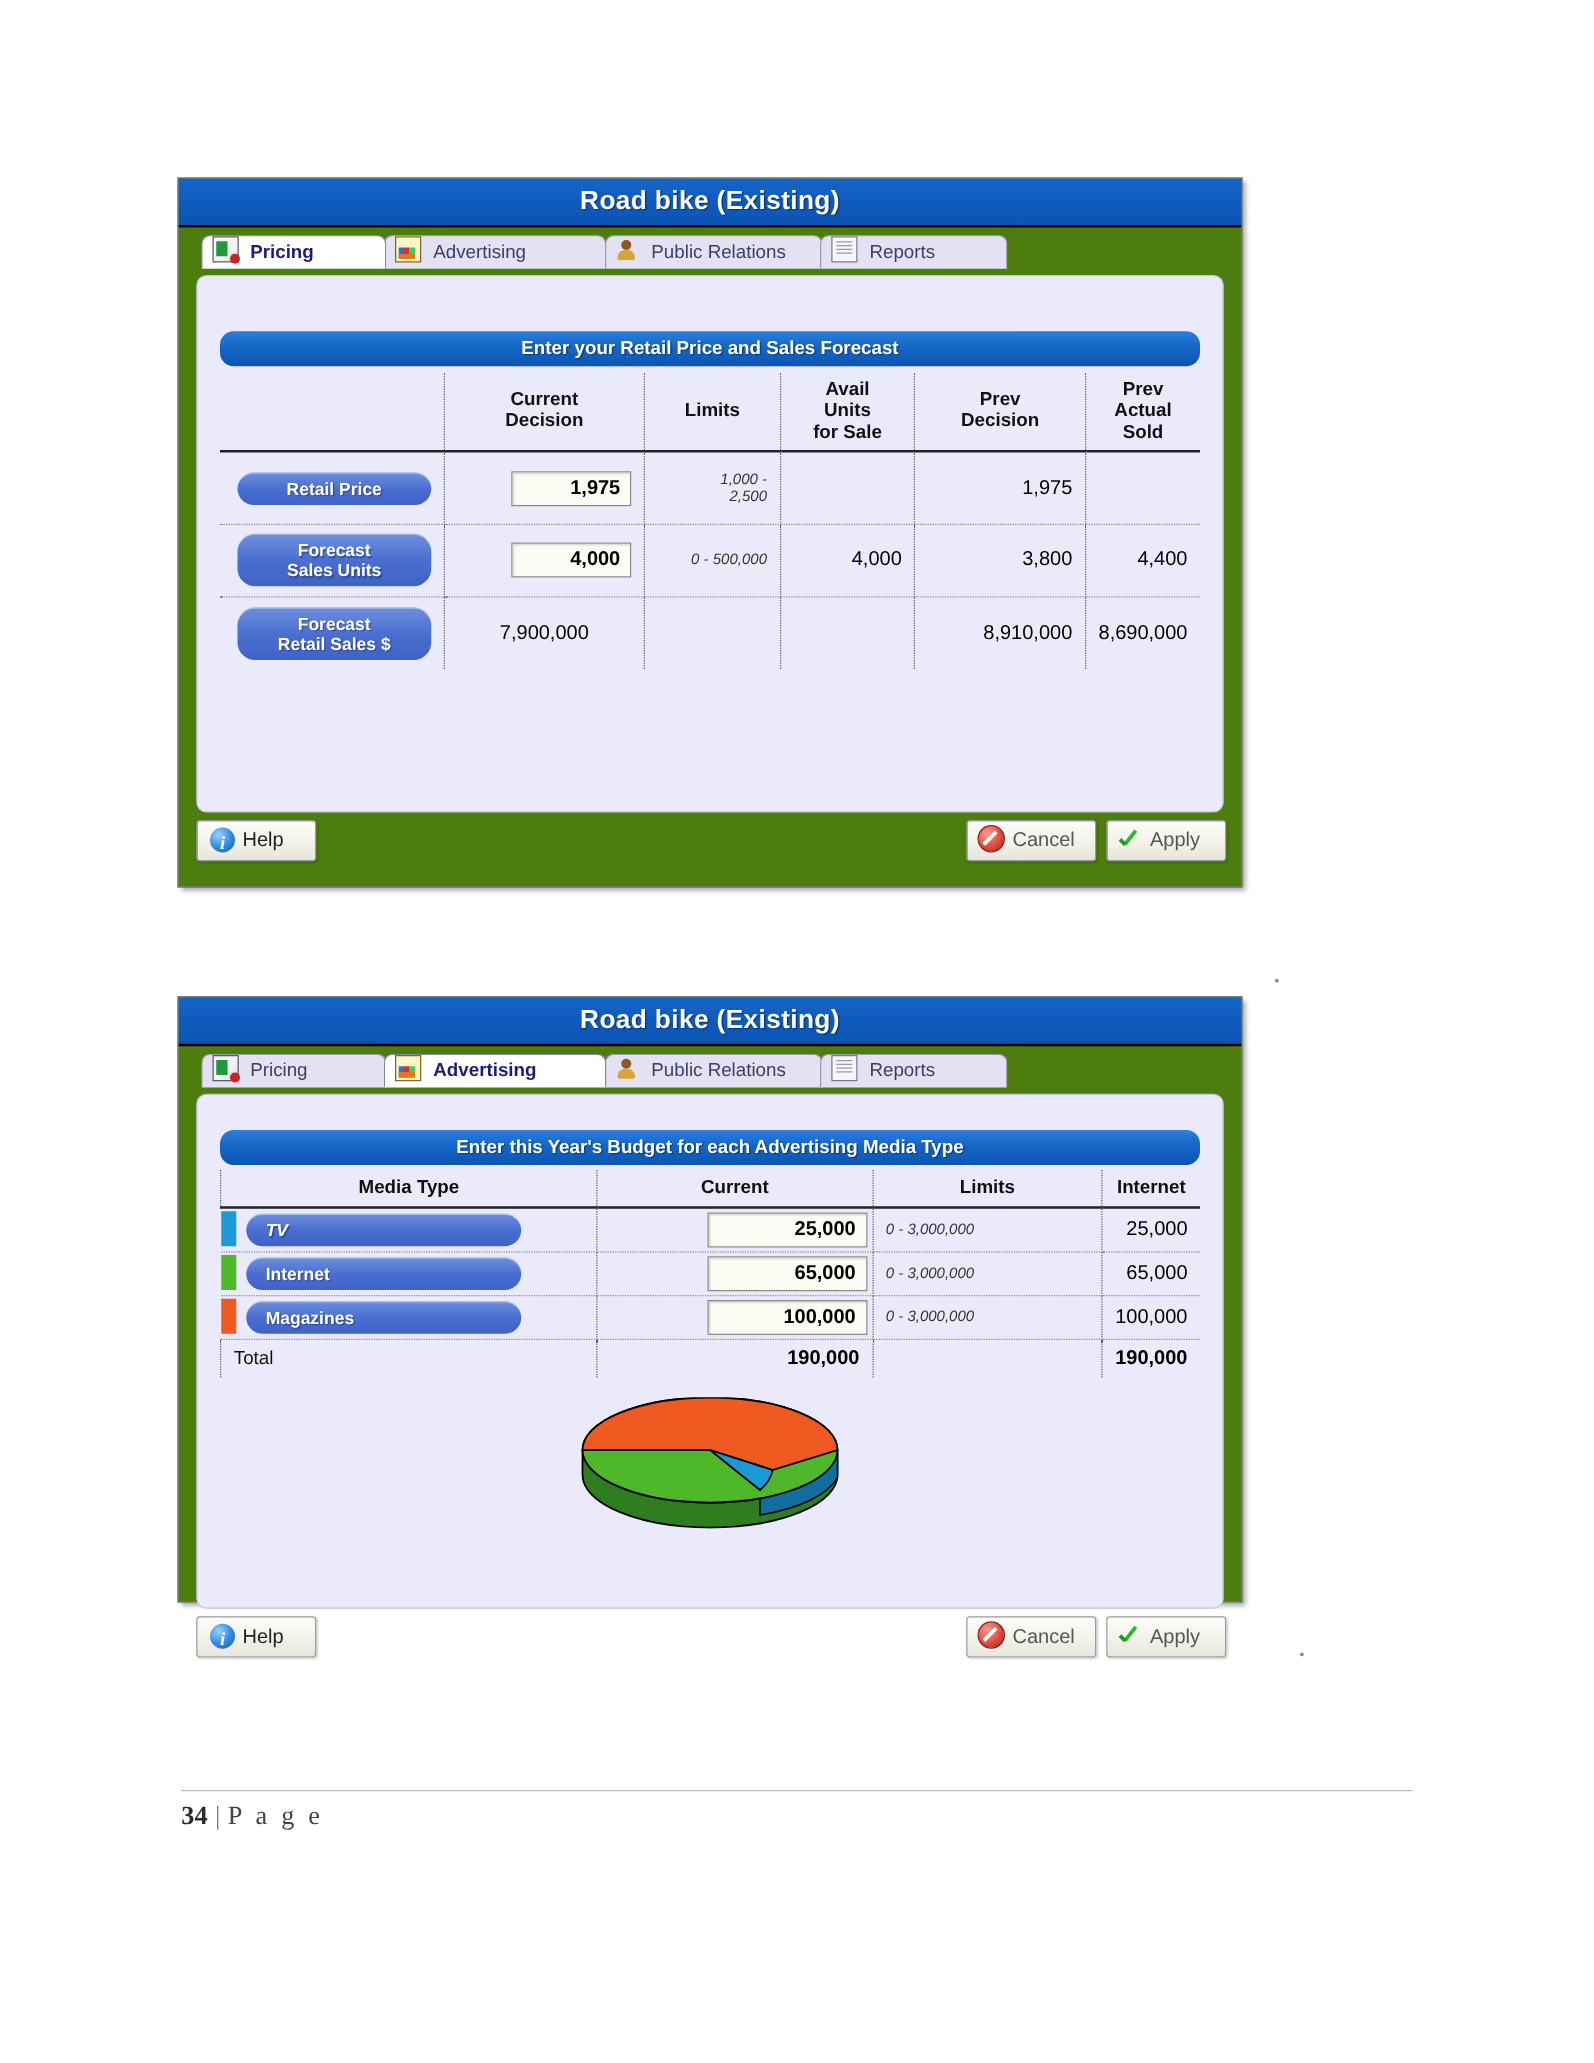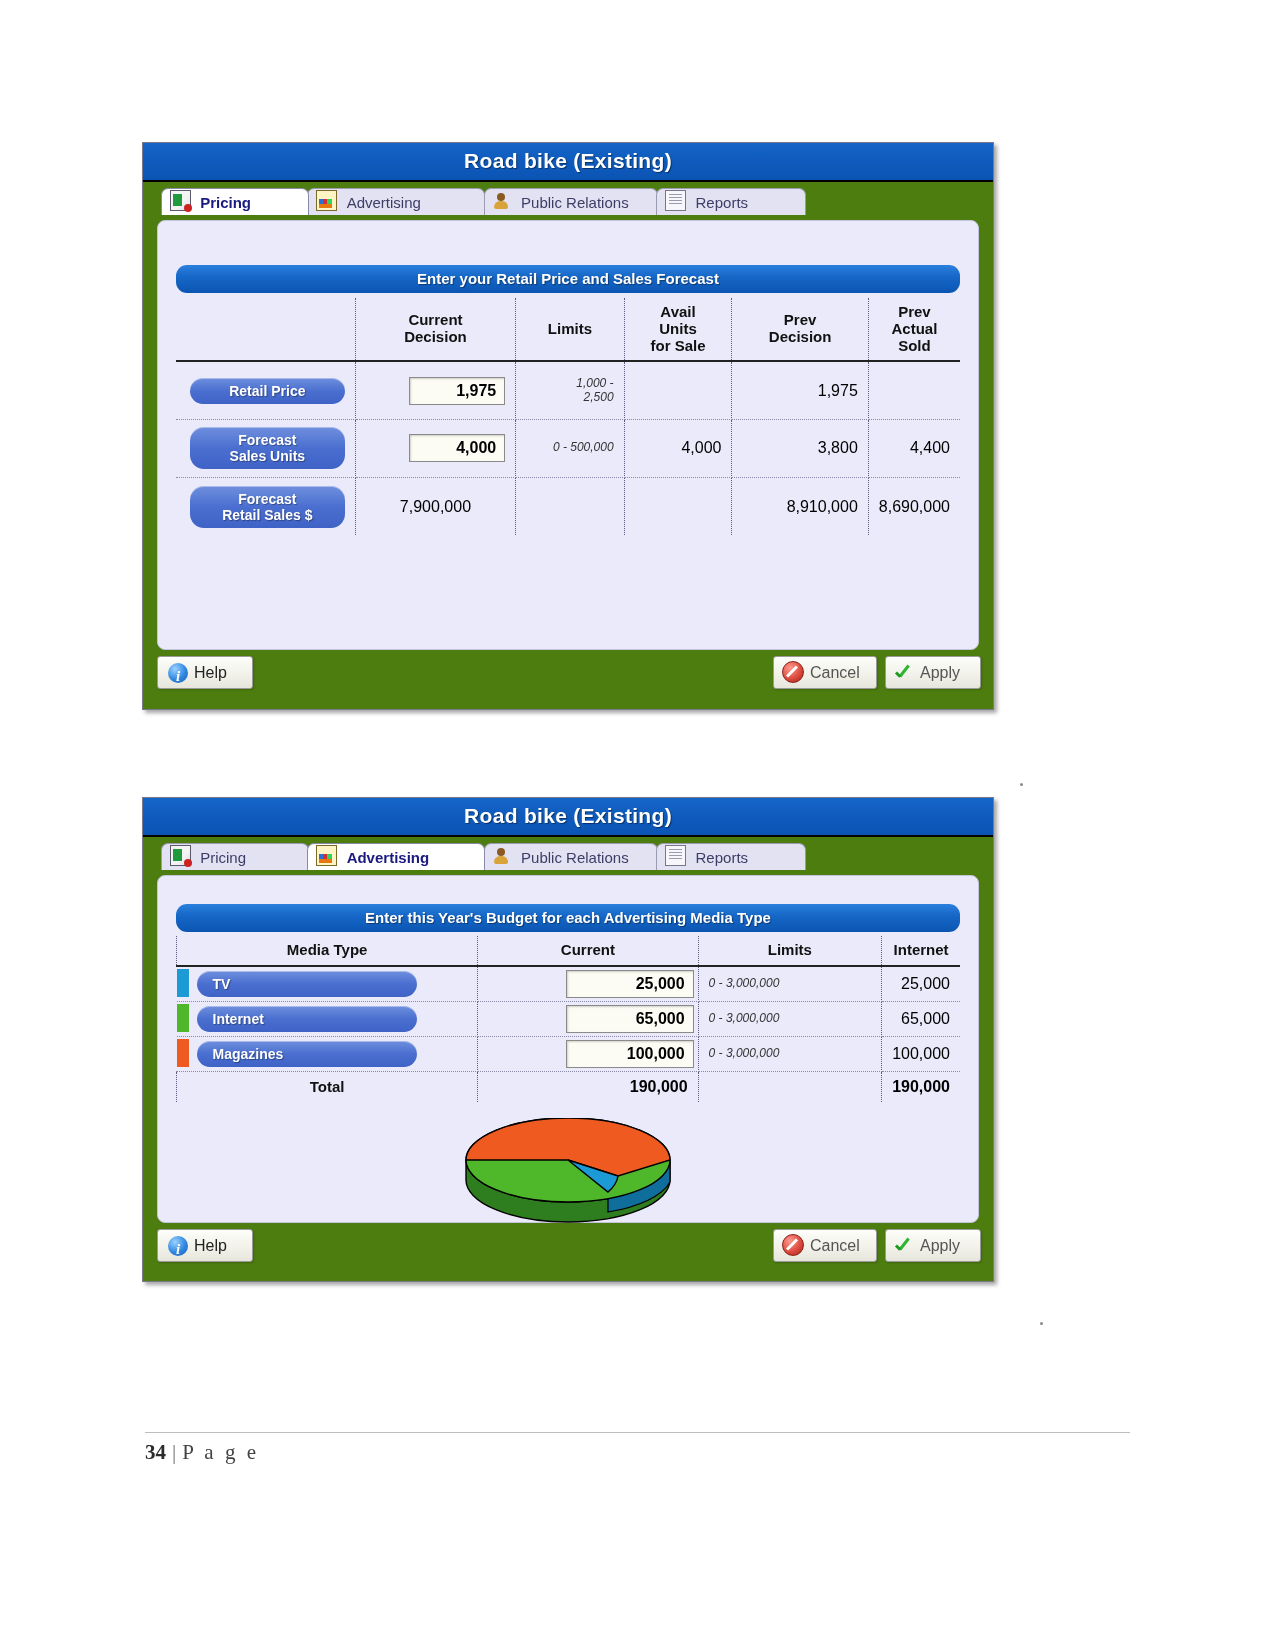--- a/index.html
+++ b/index.html
@@ -453,39 +453,39 @@
     <div class="tab" style="width:174px; padding-right:6px;">
       <span class="ticon ico-person"></span>
       <span class="tlabel">Public Relations</span>
     </div>
     <div class="tab" style="width:150px;">
       <span class="ticon ico-page"></span>
       <span class="tlabel">Reports</span>
     </div>
   </div>
 
-  <div class="panelbody" style="height:348px; position:relative;">
+  <div class="panelbody" style="height:412px; position:relative;">
 
     <div style="position:absolute; left:18px; right:18px; top:28px;">
       <div class="banner">Enter this Year's Budget for each Advertising Media Type</div>
 
       <table class="grid" style="margin-top:4px;">
         <thead>
           <tr>
             <th style="width:286px; border-left:1px dotted #5a5a7a;">Media Type</th>
             <th style="width:206px;">Current</th>
             <th style="width:170px;">Limits</th>
             <th class="last">Internet</th>
           </tr>
         </thead>
         <tbody>
           <tr style="height:35px;">
             <td style="text-align:left; padding:3px 6px 3px 0; position:relative;">
               <span class="swatch" style="position:absolute; left:0; top:2px; background:#1b9ad6;"></span>
-              <span class="pill left" style="margin-left:20px; width:200px;">TV</span>
+              <span class="pill left" style="margin-left:20px; width:200px;font-style:italic;">TV</span>
             </td>
             <td style="padding:3px 4px;">
               <span class="inputbox" style="min-width:128px;">25,000</span>
             </td>
             <td class="limits" style="text-align:left; padding-left:10px;">0 - 3,000,000</td>
             <td class="last numcell plain">25,000</td>
           </tr>
           <tr style="height:35px;">
             <td style="text-align:left; padding:3px 6px 3px 0; position:relative;">
               <span class="swatch" style="position:absolute; left:0; top:2px; background:#4fb82a;"></span>
@@ -502,21 +502,21 @@
               <span class="swatch" style="position:absolute; left:0; top:2px; background:#ee5a1f;"></span>
               <span class="pill left" style="margin-left:20px; width:200px;">Magazines</span>
             </td>
             <td style="padding:3px 4px;">
               <span class="inputbox" style="min-width:128px;">100,000</span>
             </td>
             <td class="limits" style="text-align:left; padding-left:10px;">0 - 3,000,000</td>
             <td class="last numcell plain">100,000</td>
           </tr>
           <tr class="lastrow" style="height:30px;">
-            <td style="text-align:center; padding-left:10px; font-weight:bold; font-size:15px; border-left:1px dotted #5a5a7a;">Total</td>
+            <td style="text-align:left; padding-left:10px; font-weight:normal; font-size:15px; border-left:1px dotted #5a5a7a;">Total</td>
             <td class="numcell">190,000</td>
             <td></td>
             <td class="last numcell">190,000</td>
           </tr>
         </tbody>
       </table>
 
       <div class="piewrap" style="margin-top:16px;">
         <svg width="220" height="105" viewBox="0 0 220 105">
           <defs>

